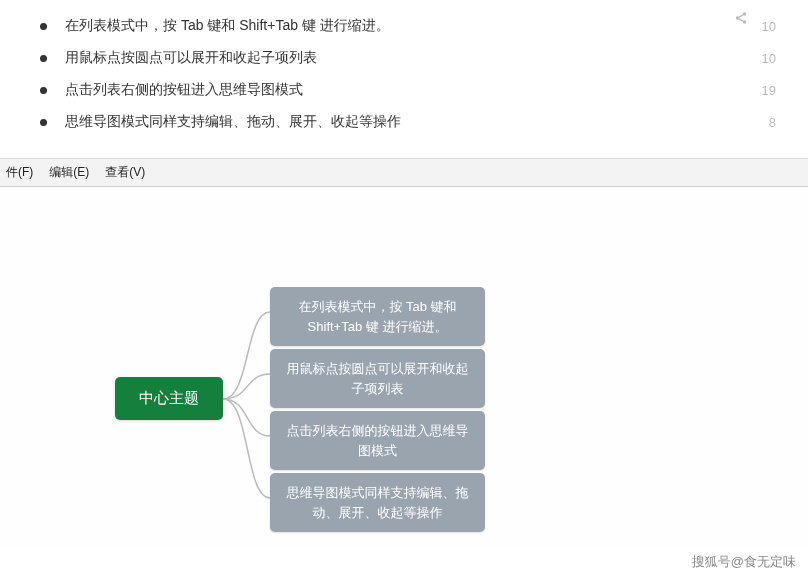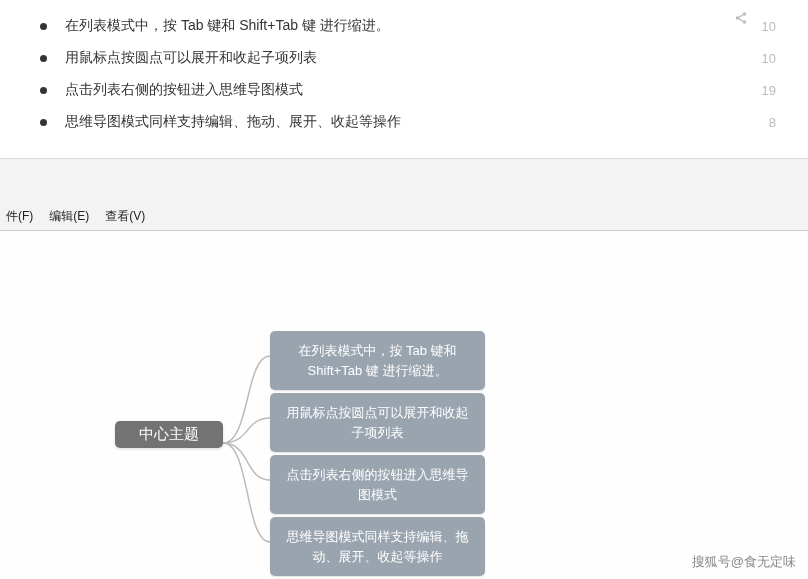--- a/index.html
+++ b/index.html
@@ -55,35 +55,34 @@
     border-top: 1px solid #ddd;
     border-bottom: 1px solid #ccc;
     padding: 3px 0 3px 0;
     font-size: 12px;
     color: #222;
     display: flex;
   }
   .menu-item {
     padding: 2px 10px 2px 6px;
     cursor: default;
-    margin-top: 44px;
   }
   .mindmap-area {
     background: #fefefe;
     position: relative;
     height: 360px;
   }
   .central-node {
     position: absolute;
     left: 115px;
     top: 190px;
-    background: #737373;
+    background: #15803d;
     color: #fff;
     font-size: 15px;
-    padding: 4px 24px;
+    padding: 12px 24px;
     border-radius: 5px;
     box-shadow: 0 1px 3px rgba(0,0,0,0.15);
   }
   .child-node {
     position: absolute;
     background: #9aa4af;
     color: #fff;
     font-size: 13px;
     padding: 10px 14px;
     border-radius: 5px;

